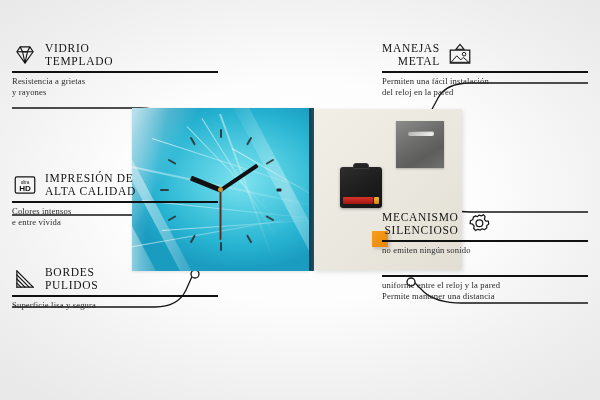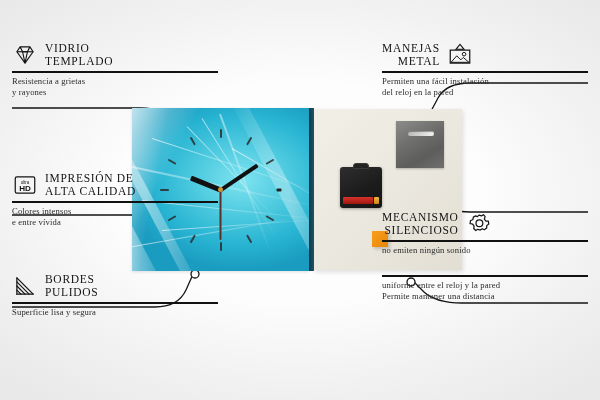--- a/index.html
+++ b/index.html
@@ -207,21 +207,21 @@
   .ico {
     flex: 0 0 auto;
     width: 26px;
     height: 26px;
     display: block;
   }
 
   
   #f-vidrio    { left: 12px;  top: 42px;  }
   #f-impresion { left: 12px;  top: 172px; }
-  #f-bordes    { left: 12px;  top: 273px; }
+  #f-bordes    { left: 12px;  top: 266px; }
   #f-manejas   { left: 382px; top: 42px;  }
   #f-mecanismo { left: 382px; top: 172px; margin-top: 39px; }
   #f-espaciador{ left: 382px; top: 275px; }
 </style>
 </head>
 <body>
 
 <div id="stage">
 
   <svg id="lines" viewBox="0 0 600 400">

